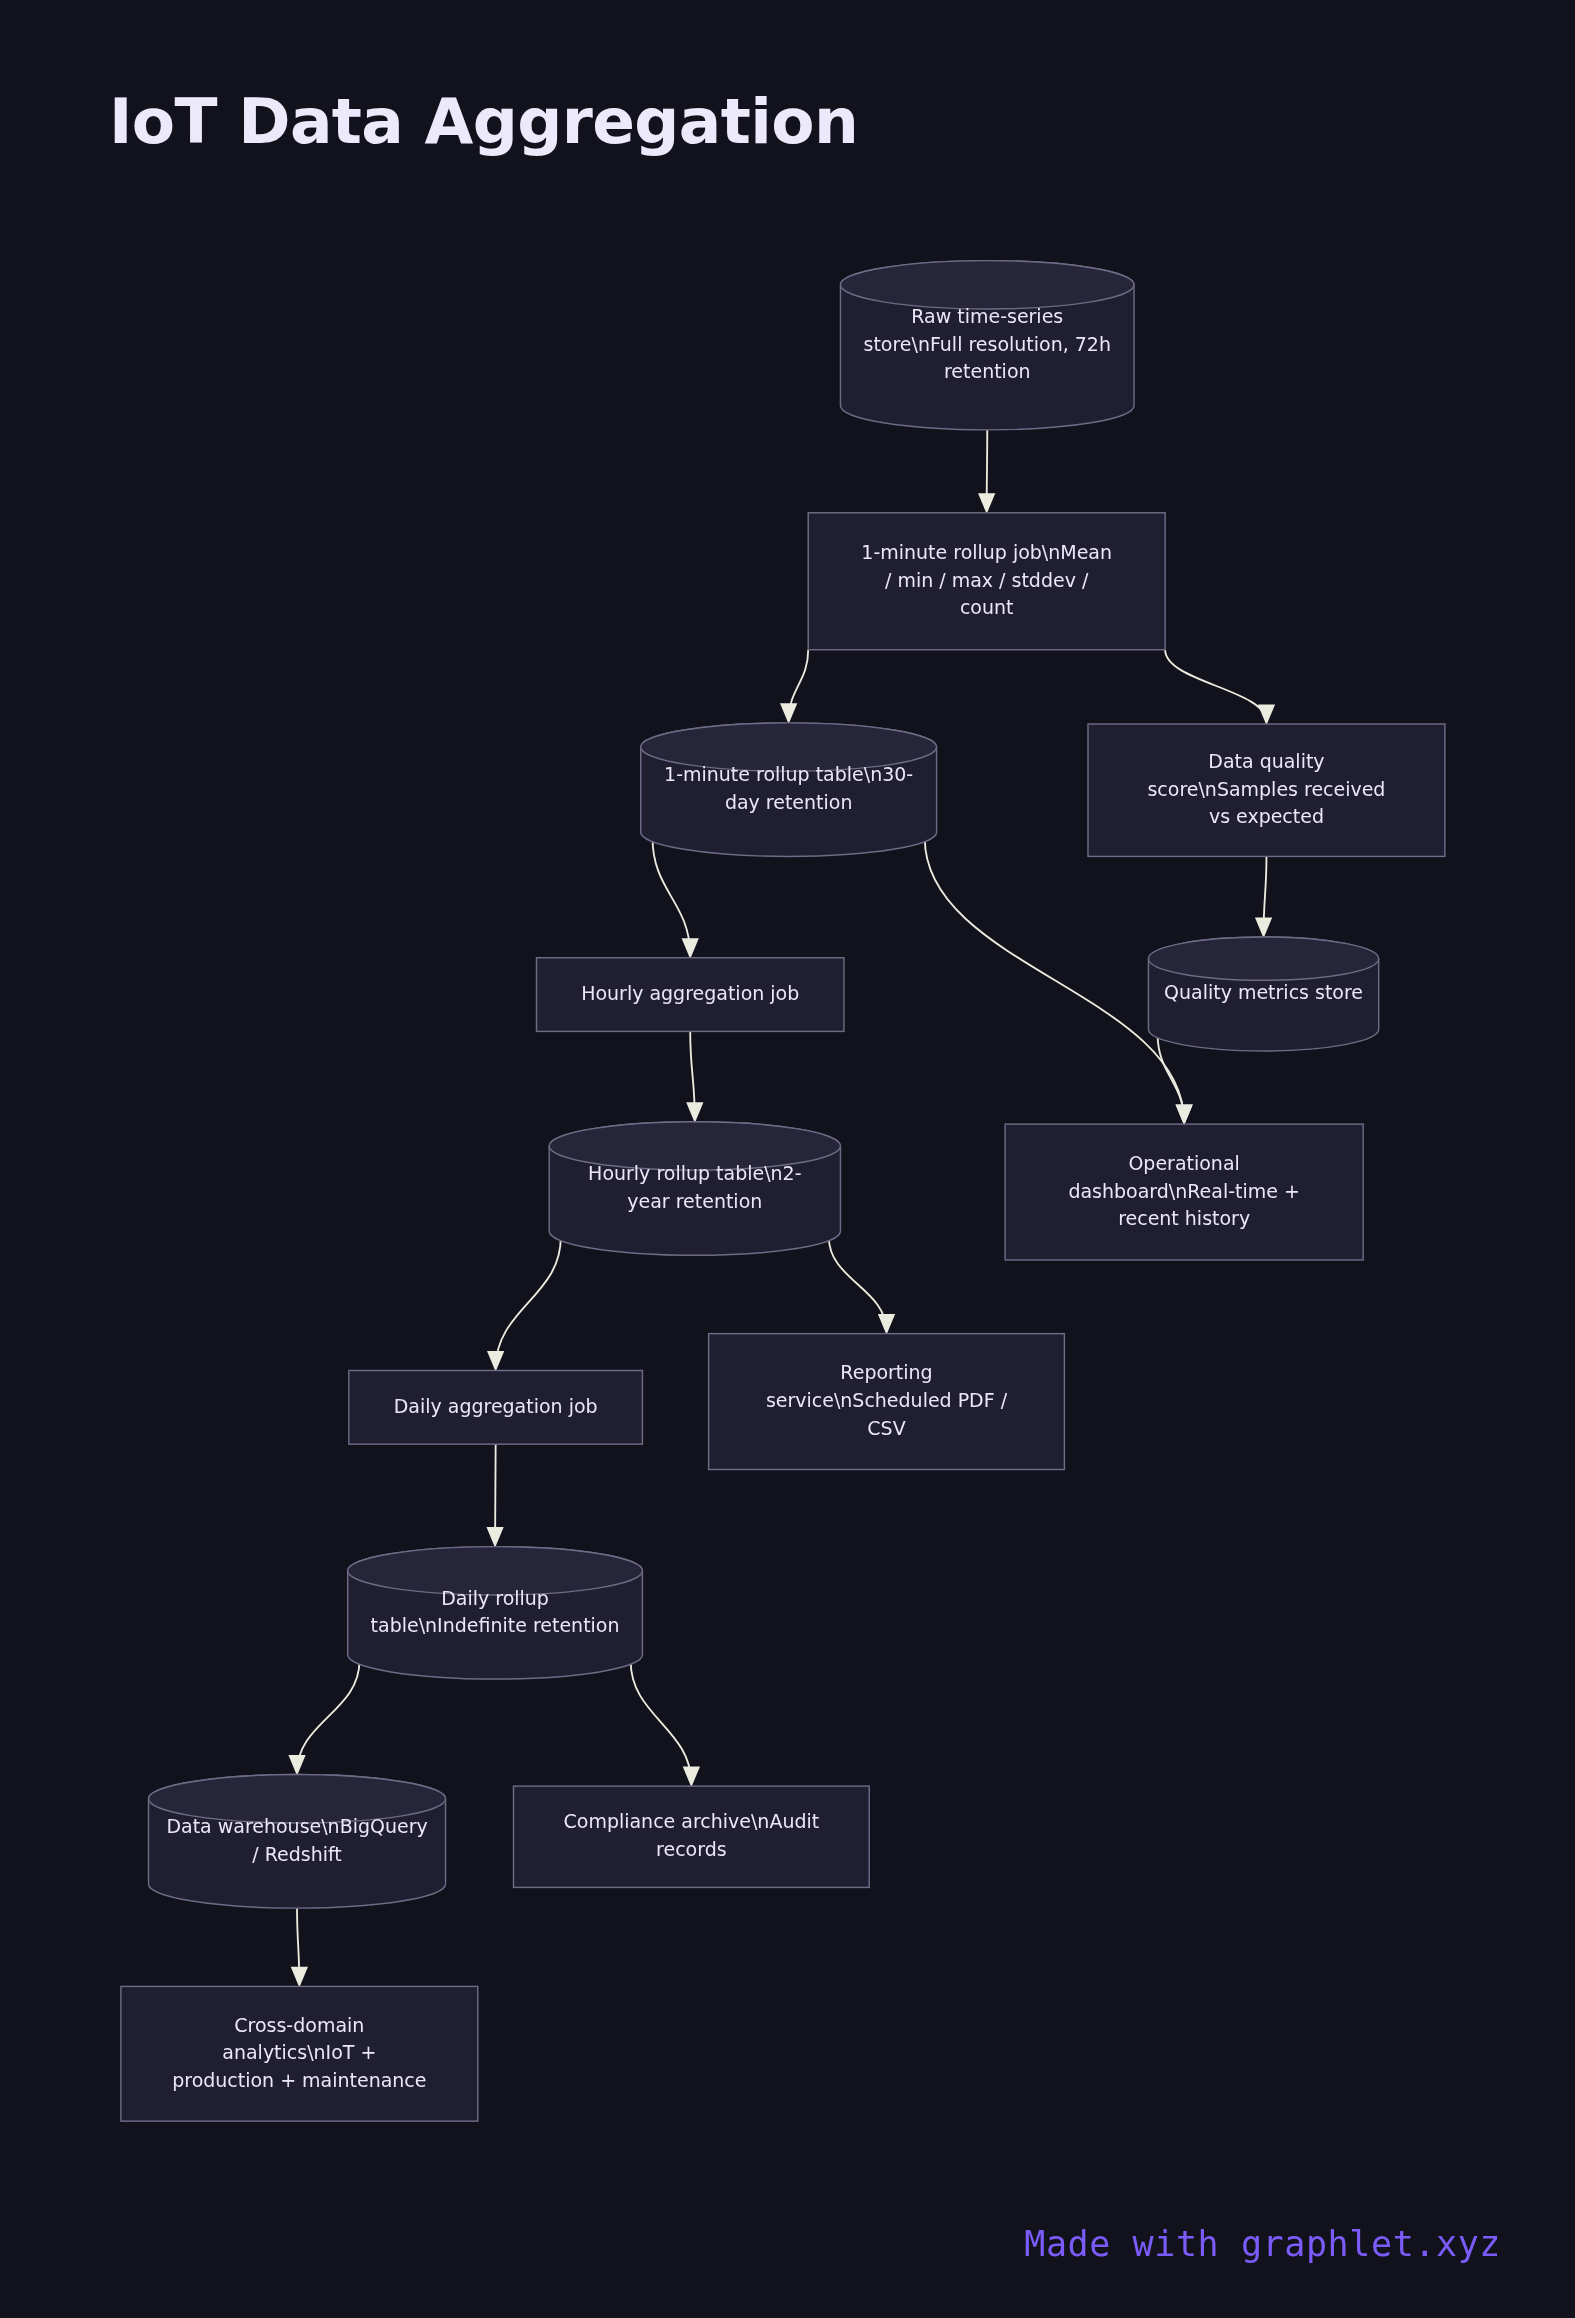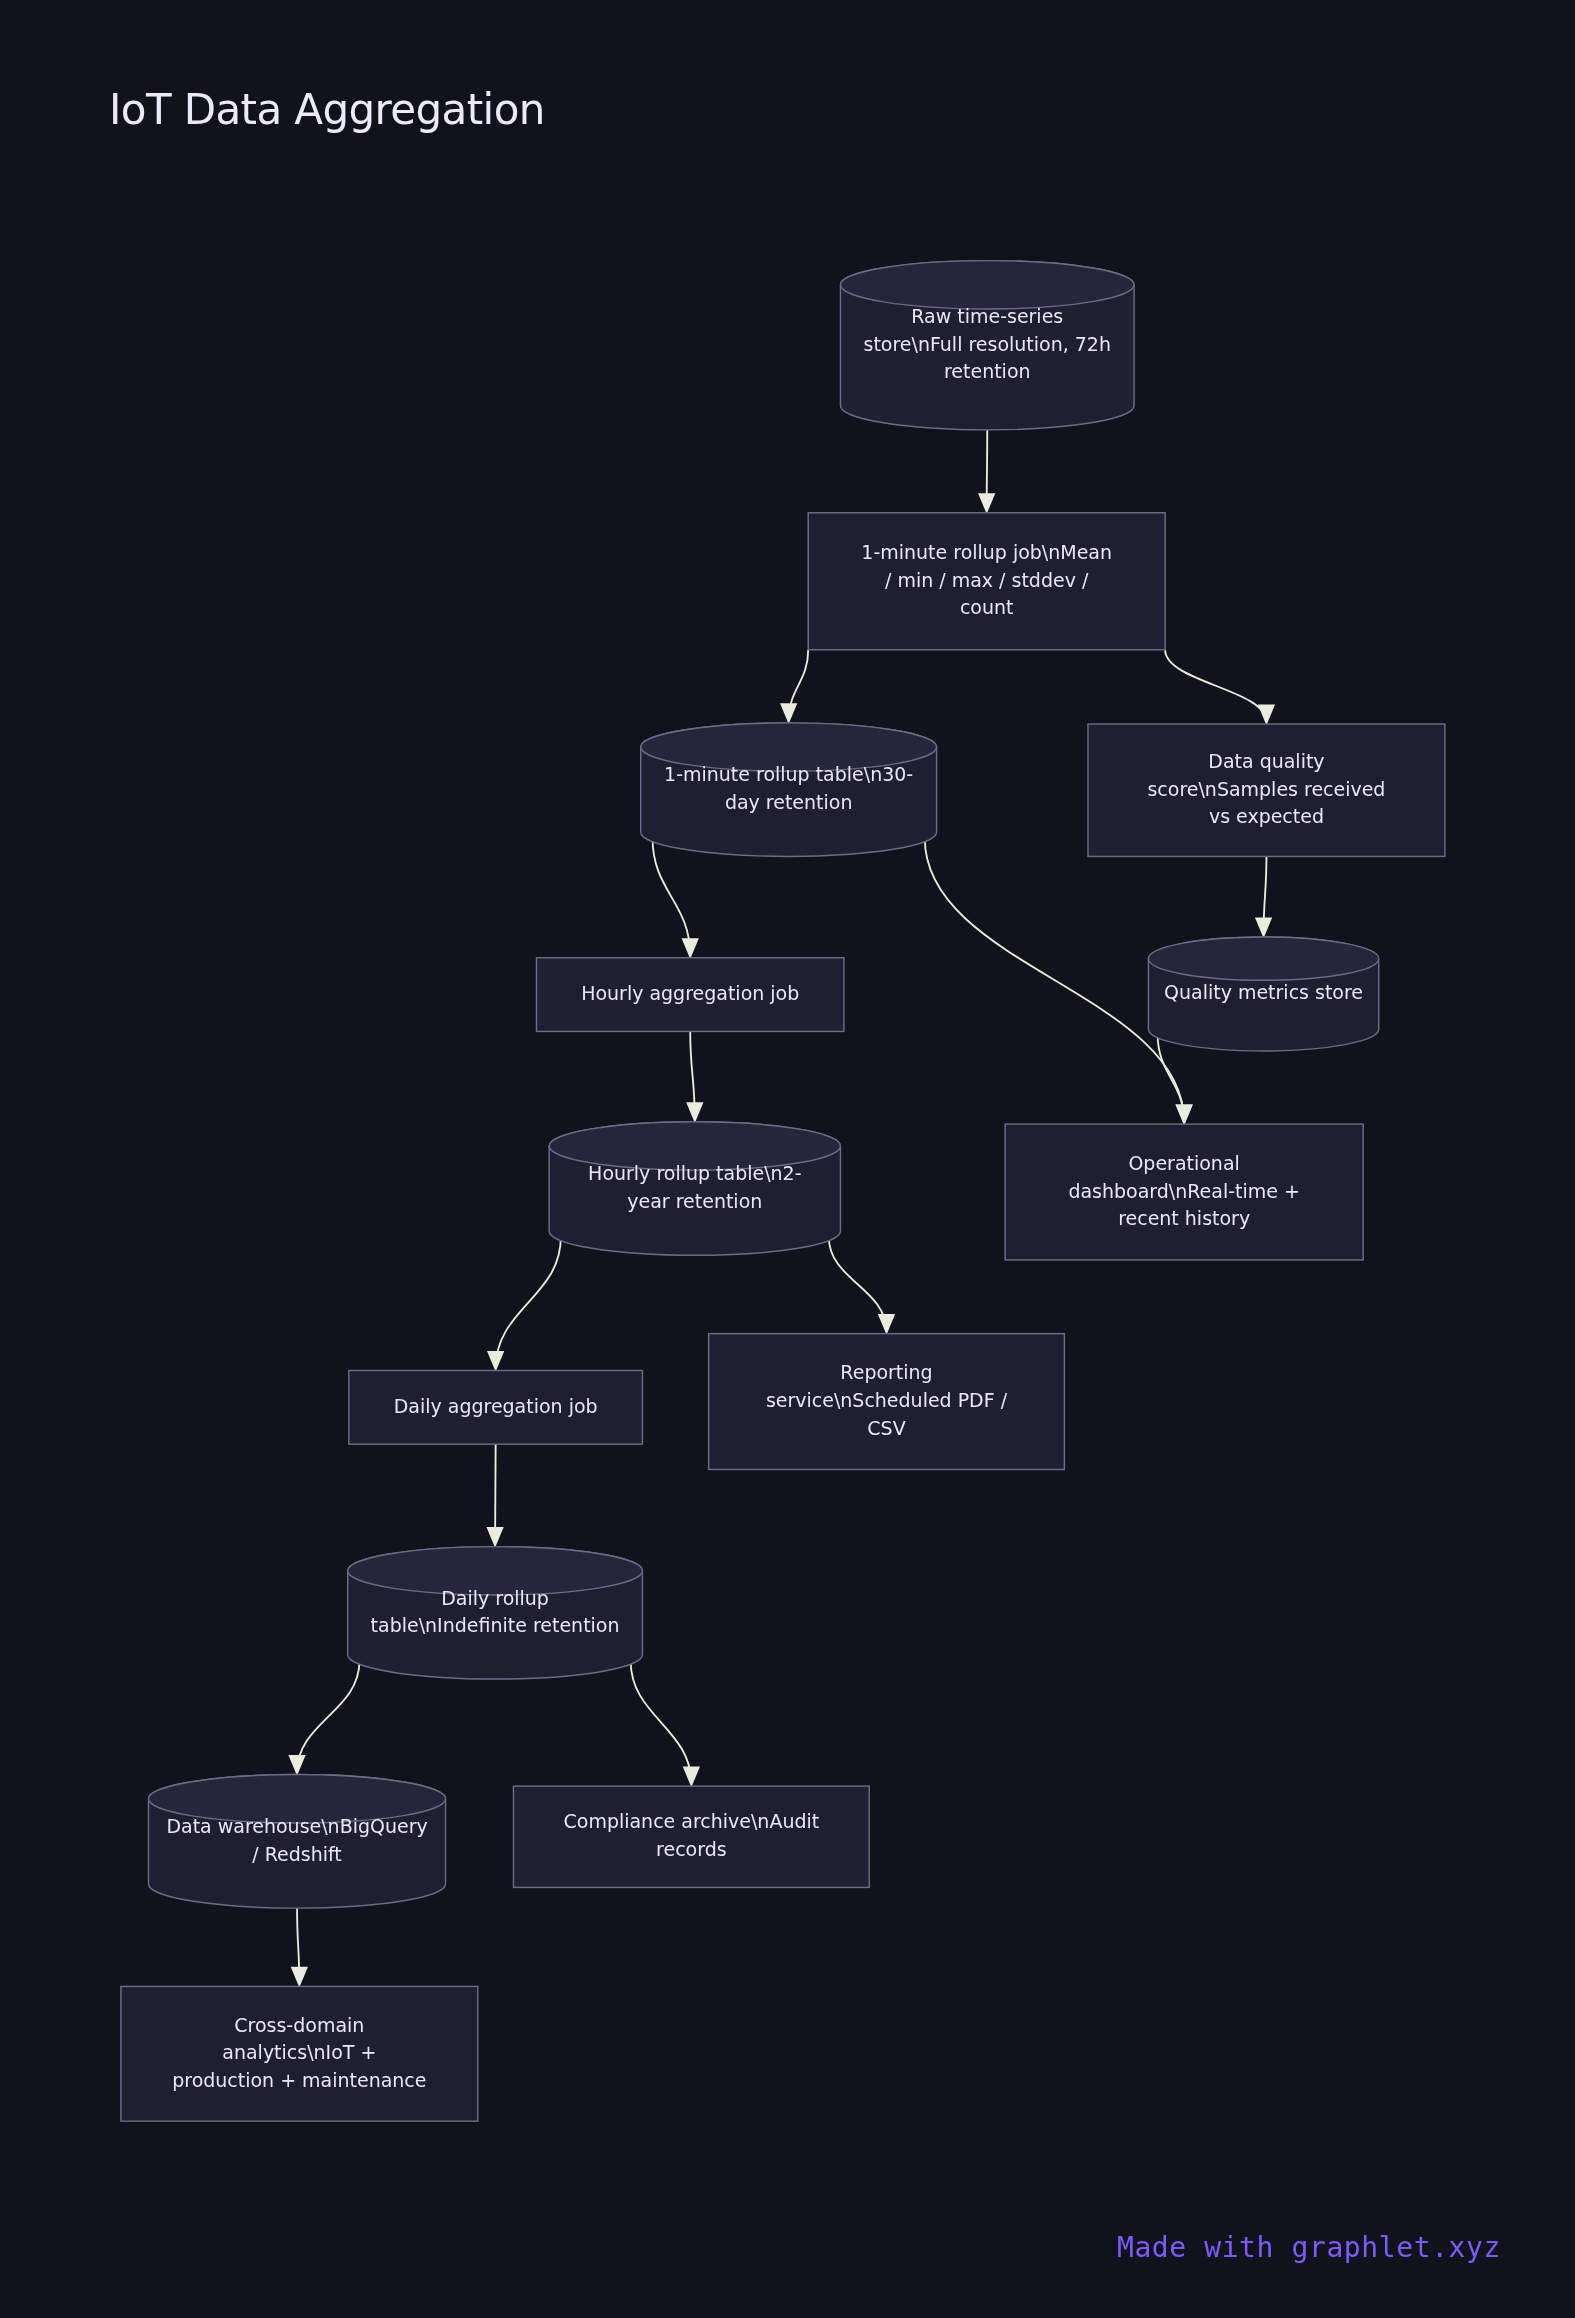--- a/index.html
+++ b/index.html
@@ -12,39 +12,39 @@
     height: 2319px;
     position: relative;
     overflow: hidden;
     font-family: "DejaVu Sans", sans-serif;
   }
   #page-title {
     position: absolute;
     left: 109px;
     top: 85px;
     font-family: "DejaVu Sans", sans-serif;
-    font-weight: 400;
-    font-size: 42px;
+    font-weight: 700;
+    font-size: 63px;
     letter-spacing: -0.6px;
     color: #ece9fb;
     white-space: nowrap;
   }
   #diagram {
     position: absolute;
     left: 0;
     top: 0;
     width: 1575px;
     height: 2319px;
   }
   #watermark {
     position: absolute;
     right: 74px;
     bottom: 55px;
     font-family: "DejaVu Sans Mono", monospace;
-    font-size: 28px;
+    font-size: 35px;
     color: #7b5cfa;
     white-space: nowrap;
     letter-spacing: 0.6px;
   }
   .node-shape {
     fill: #201f31;
     stroke: #6e6b86;
     stroke-width: 2.5;
   }
   .node-cyl-top {

